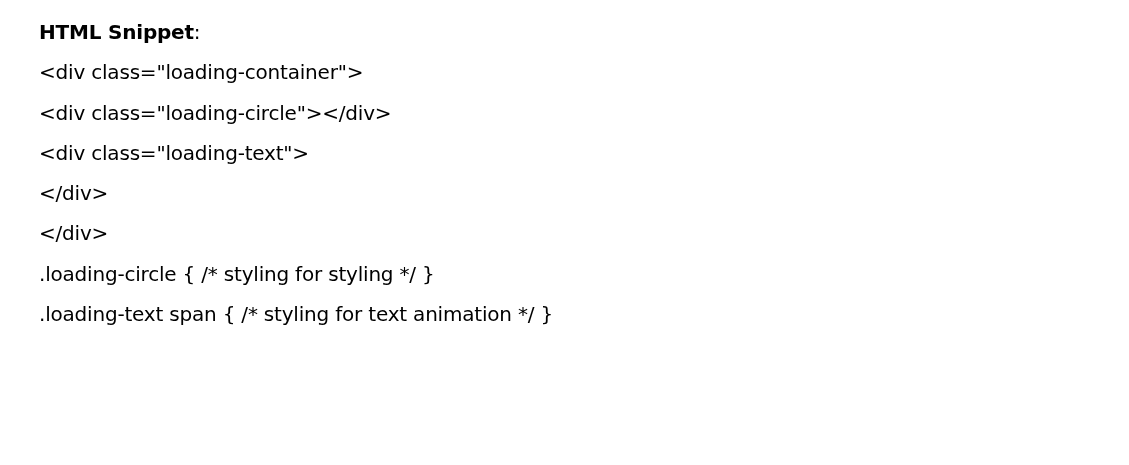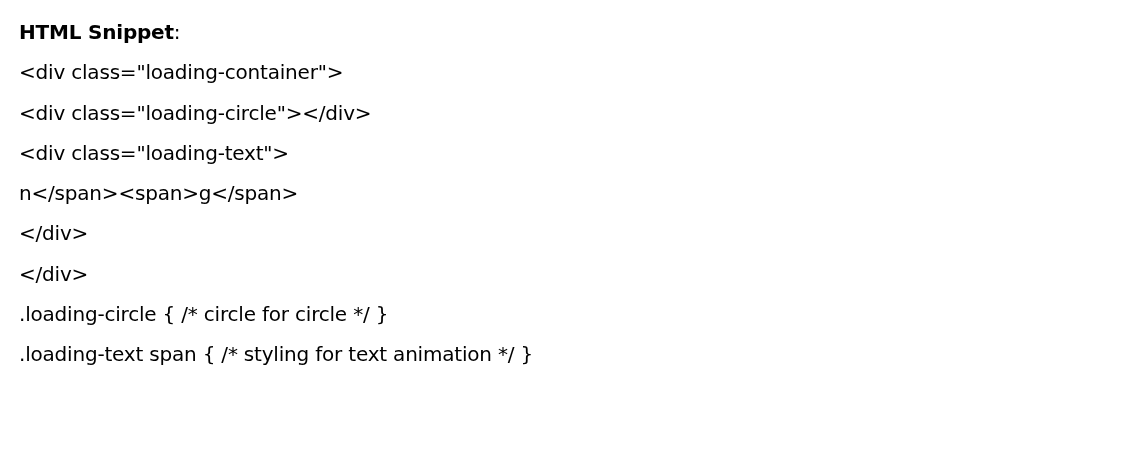--- a/index.html
+++ b/index.html
@@ -17,39 +17,39 @@
     .doc {
       position: relative;
       padding: 12px 0 0 19px;
     }
     .line {
       height: 40.3px;
       line-height: 40.3px;
       font-size: 20px;
       white-space: pre;
       letter-spacing: -0.2px;
+      margin-left: 20px;
     }
     .heading {
       font-weight: bold;
     }
     .heading .colon {
       font-weight: normal;
     }
   </style>
 </head>
 <body>
 
 <div class="doc">
 
   <div class="line heading"><span>HTML Snippet</span><span class="colon">:</span></div>
 
   <div class="line">&lt;div class="loading-container"&gt;</div>
   <div class="line">&lt;div class="loading-circle"&gt;&lt;/div&gt;</div>
   <div class="line">&lt;div class="loading-text"&gt;</div>
-  <div class="line">n&lt;/span&gt;&lt;span&gt;g&lt;/span&gt;</div>
   <div class="line">&lt;/div&gt;</div>
   <div class="line">&lt;/div&gt;</div>
 
 
-  <div class="line">.loading-circle { /* circle for circle */ }</div>
+  <div class="line">.loading-circle { /* styling for styling */ }</div>
   <div class="line">.loading-text span { /* styling for text animation */ }</div>
 
 </div>
 
 </body></html>

